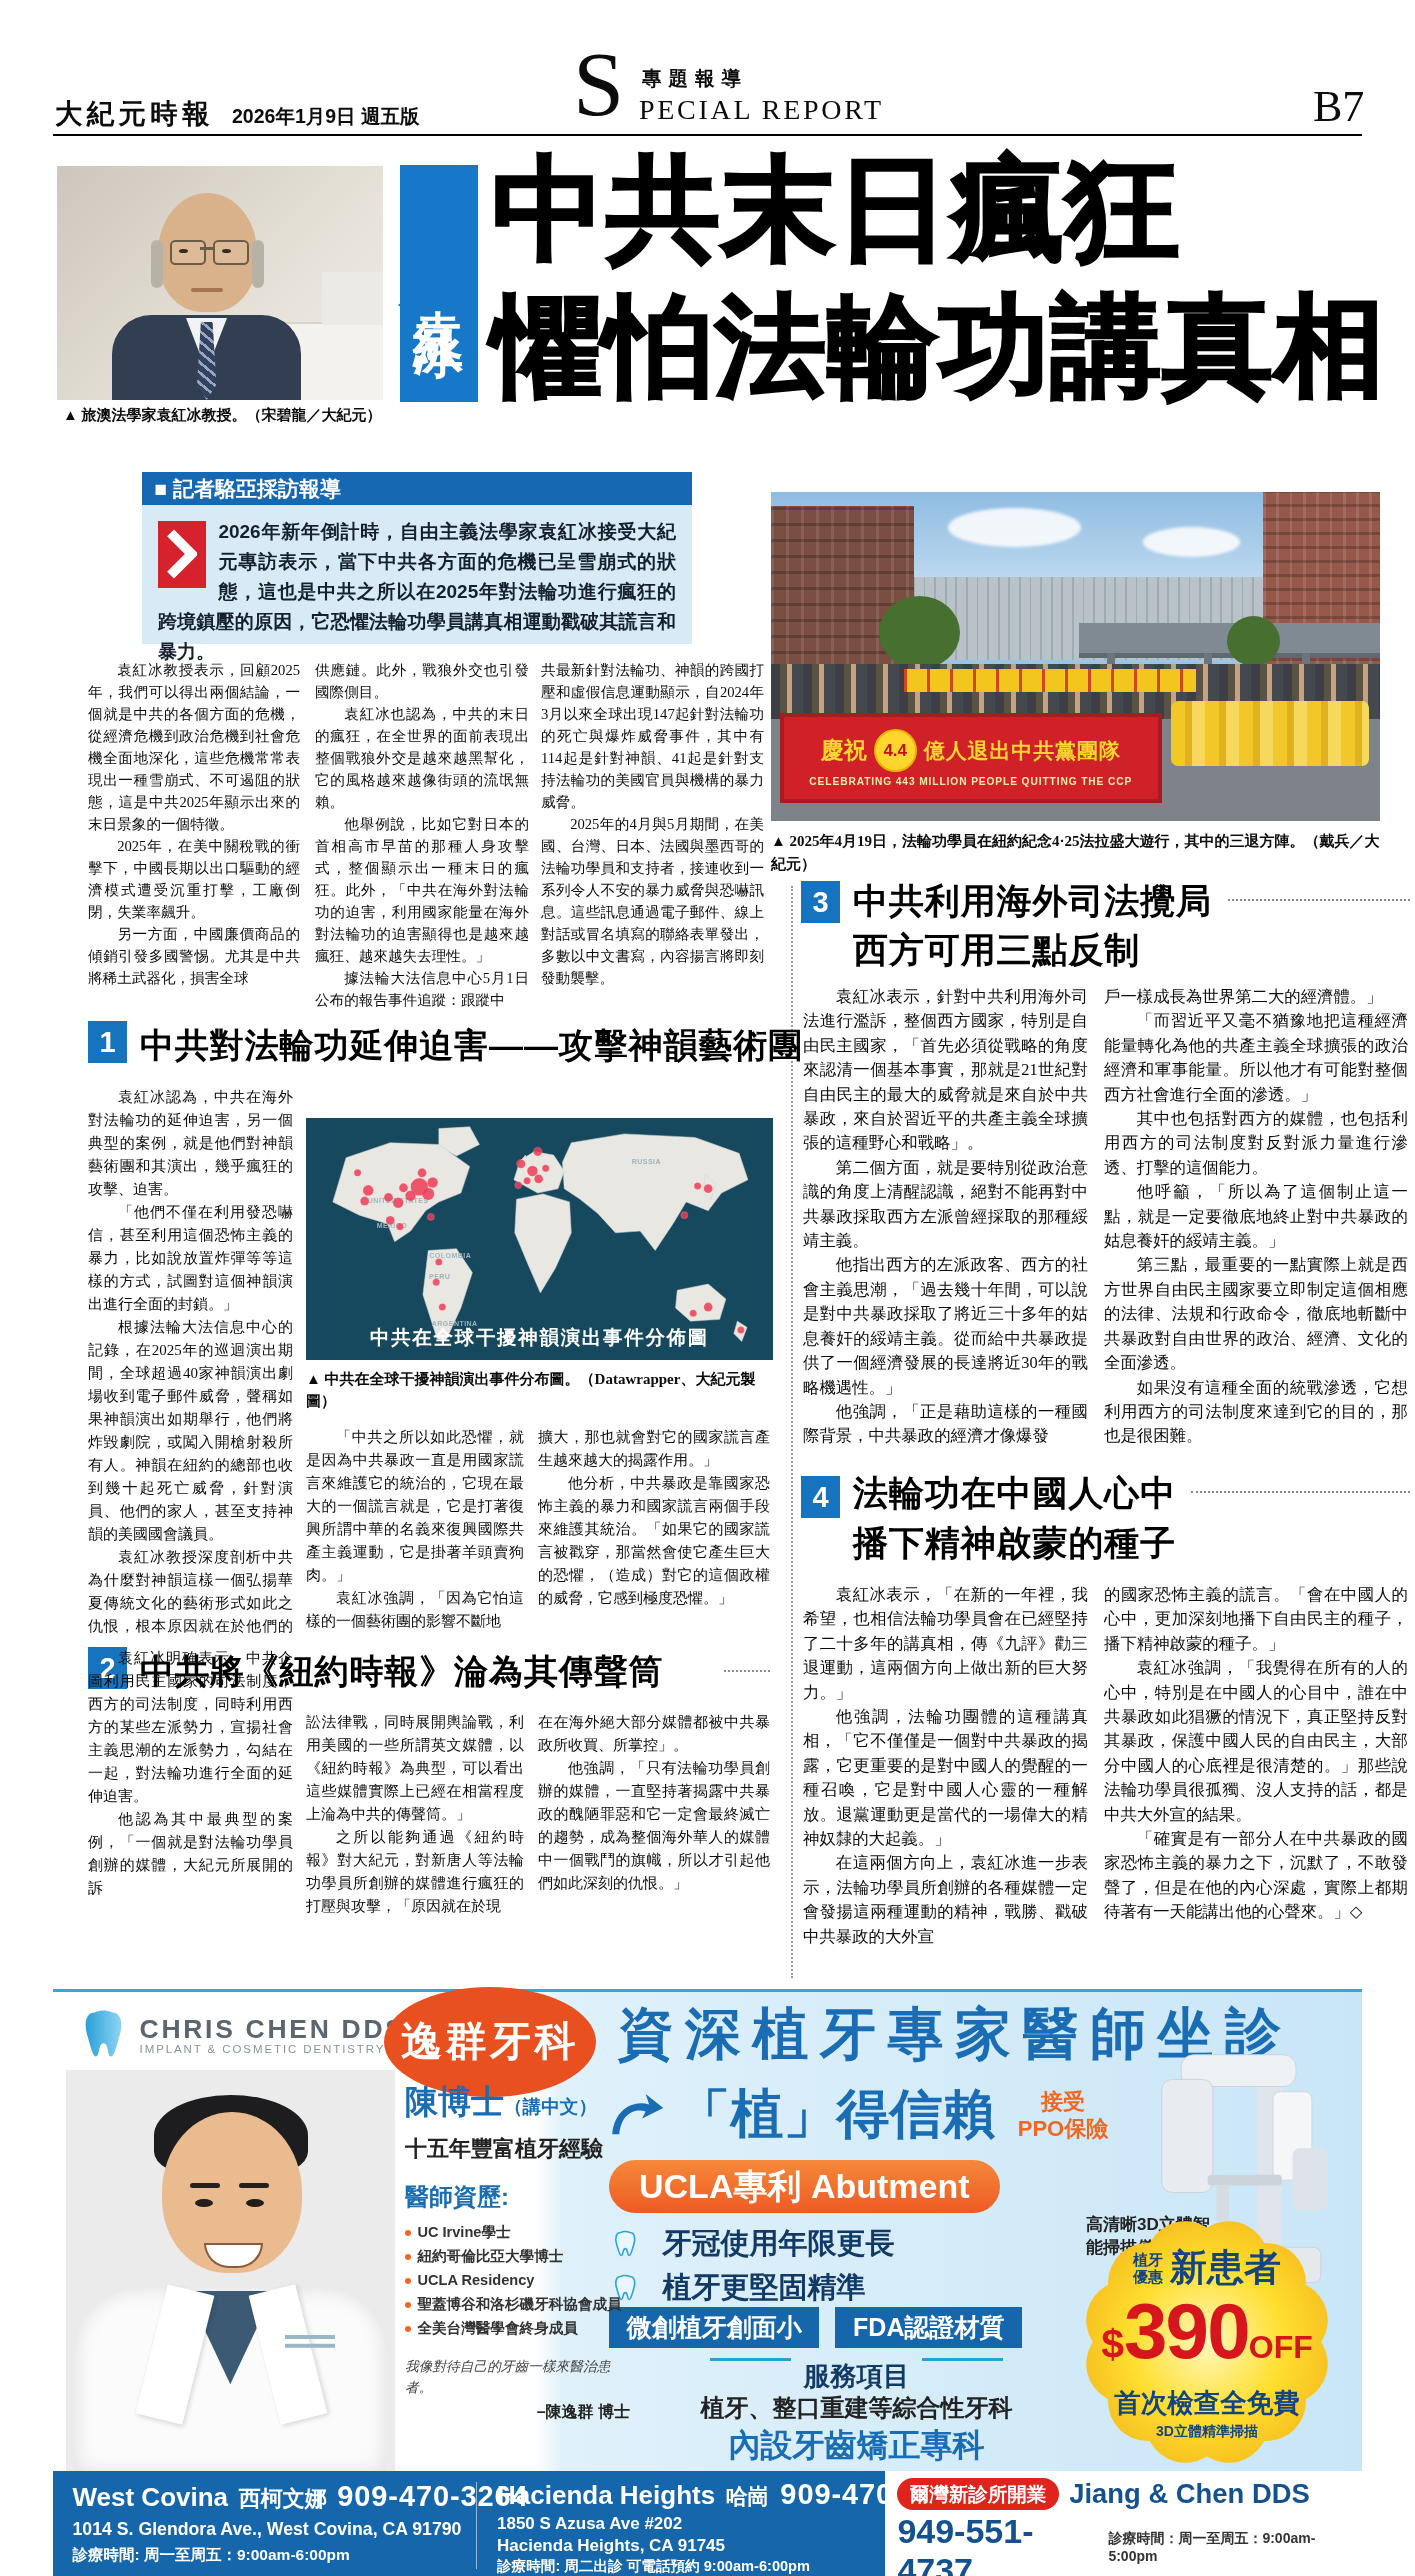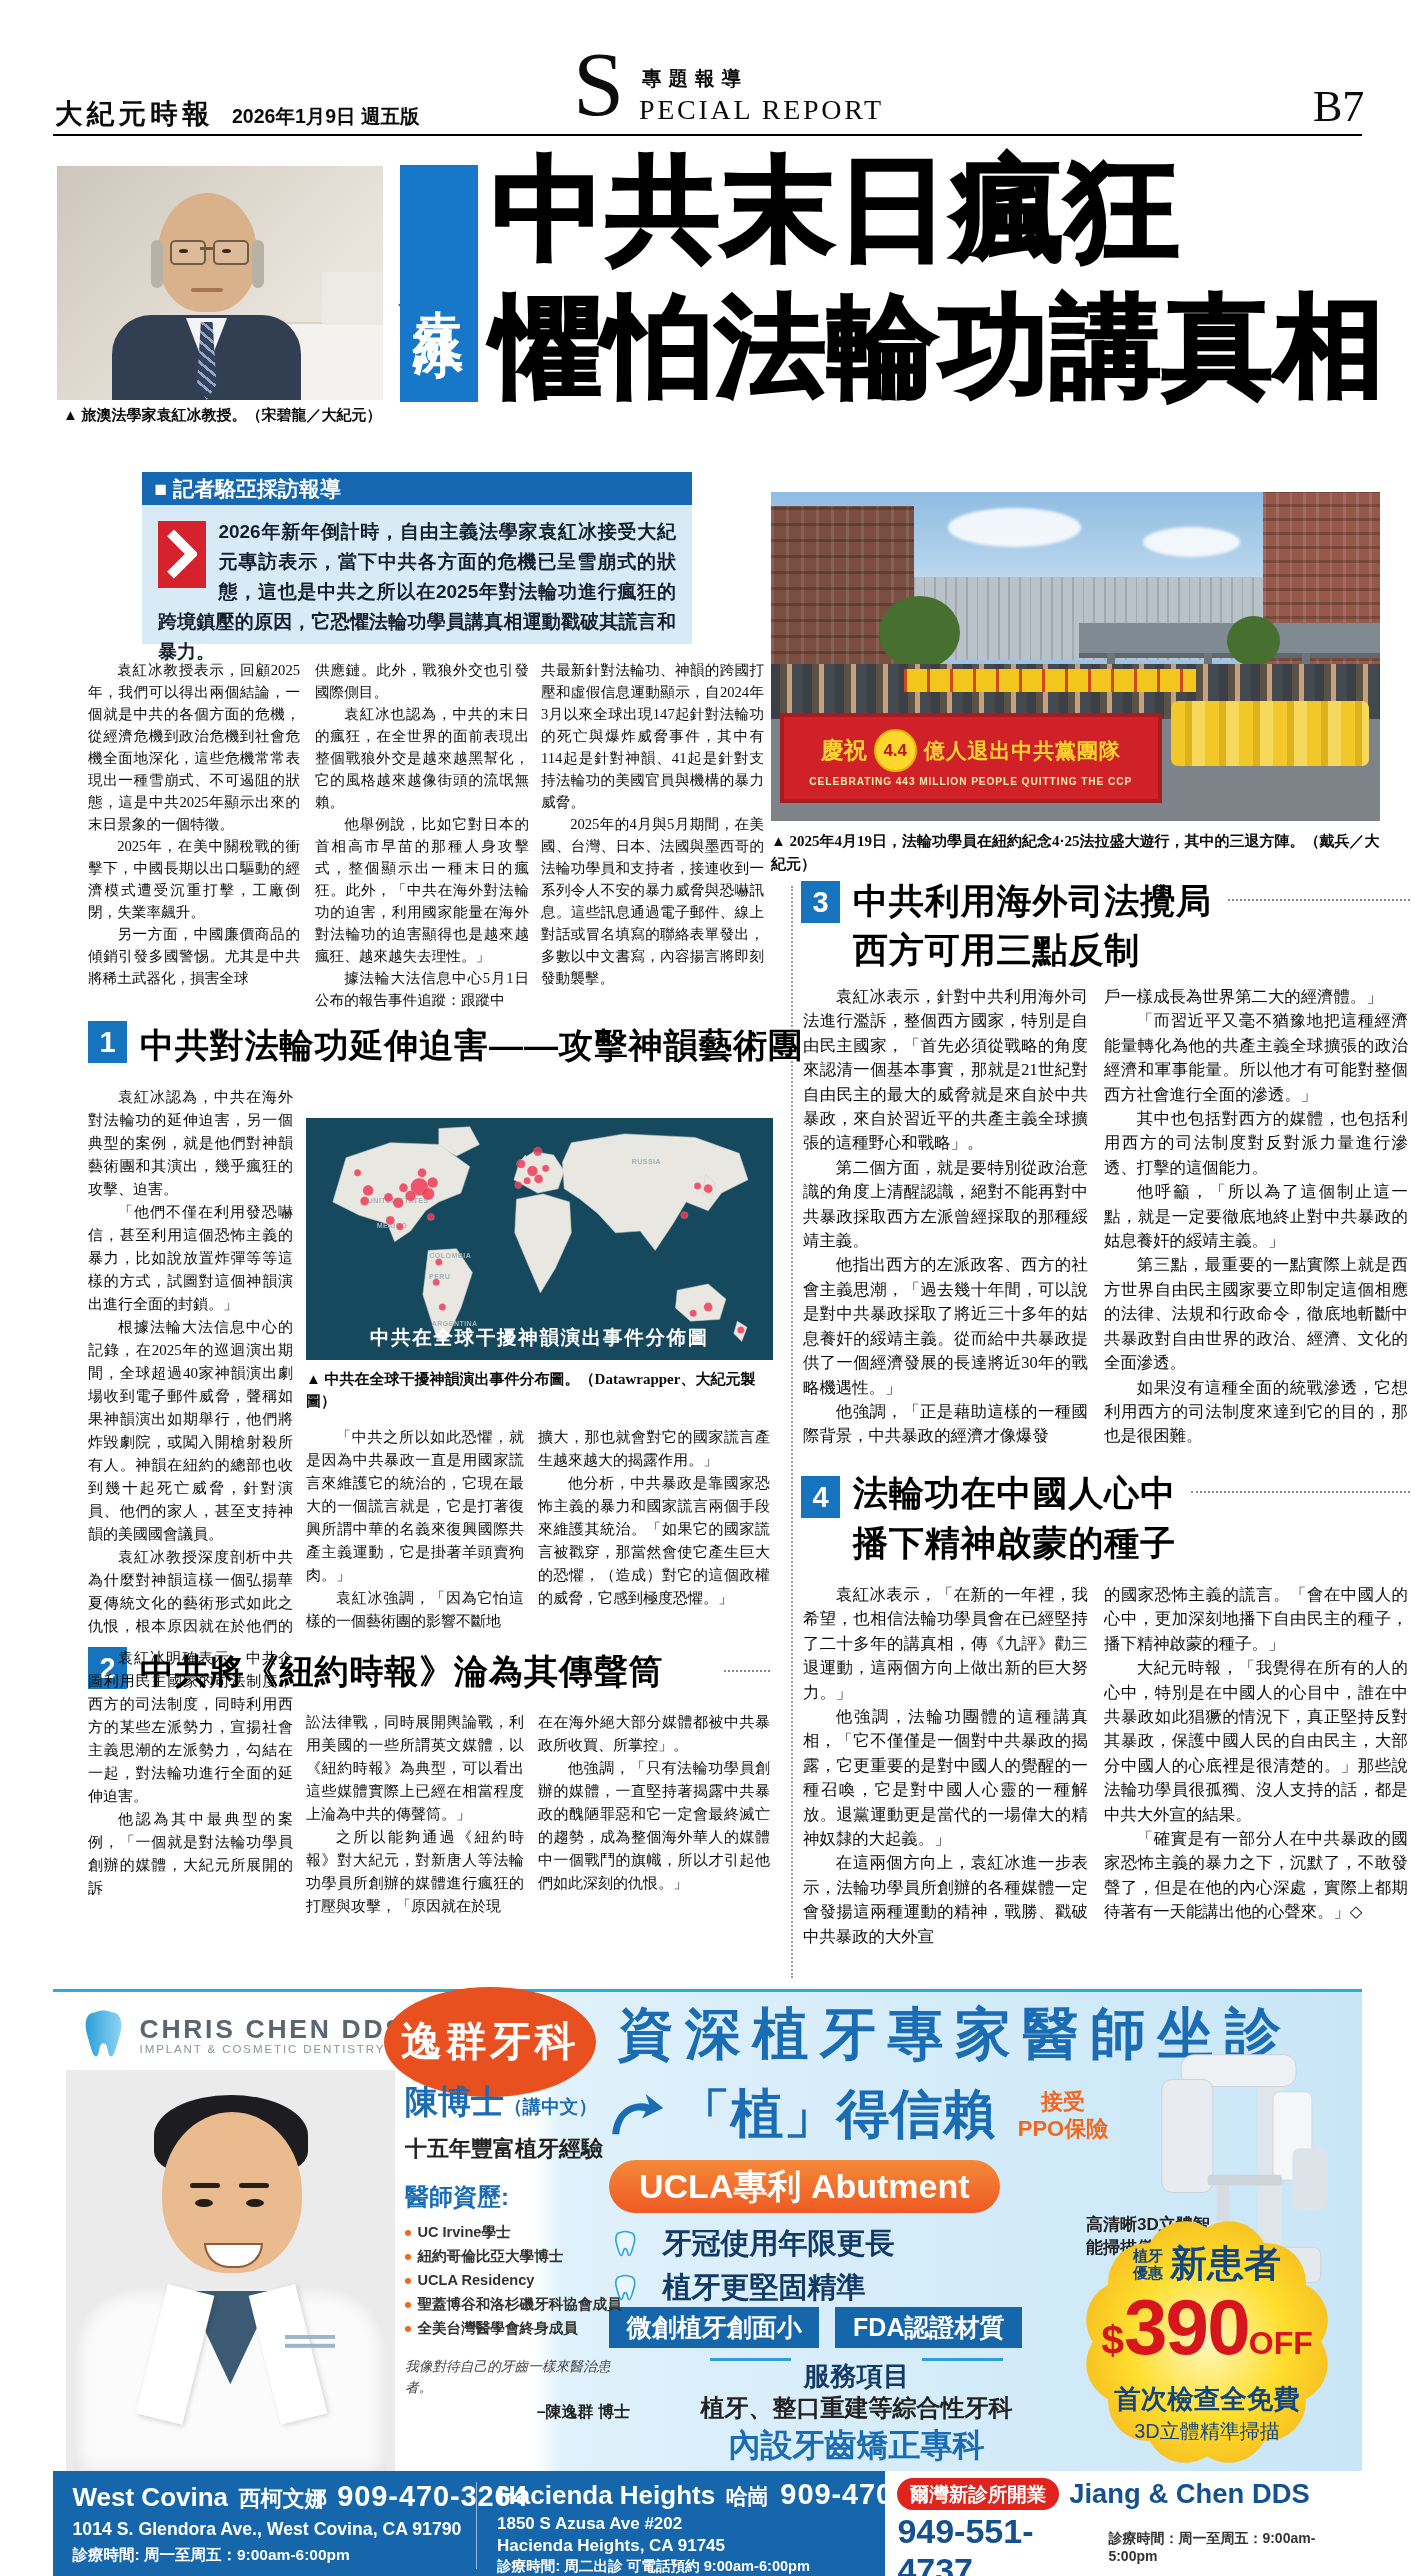--- a/index.html
+++ b/index.html
@@ -152,21 +152,21 @@
   .burst i{position:absolute;left:50%;top:50%;width:198px;height:198px;margin:-99px 0 0 -99px;
      background:radial-gradient(circle,#fff8bd 0%,#ffde2e 55%,#f5b91d 100%);border-radius:20%;}
   .burst i:nth-child(2){transform:rotate(30deg);} .burst i:nth-child(3){transform:rotate(60deg);}
   .burst-c{position:absolute;left:0;top:0;width:100%;height:100%;display:flex;flex-direction:column;align-items:center;justify-content:center;z-index:2;}
   .b-row1{display:flex;align-items:center;gap:7px;color:#13467e;font-weight:900;}
   .b-tag{font-size:15px;line-height:17px;text-align:center;}
   .b-who{font-size:37px;}
   .b-price{display:flex;align-items:baseline;color:#d6161c;font-weight:900;line-height:76px;}
   .b-d{font-size:41px;} .b-n{font-size:78px;letter-spacing:-1.8px;} .b-off{font-size:32px;}
   .b-l1{font-size:26.5px;font-weight:900;color:#13467e;}
-  .b-l2{font-size:20px;font-weight:400;color:#13467e;margin-top:1.8px;}
+  .b-l2{font-size:14px;font-weight:700;color:#13467e;margin-top:1.8px;}
 
   .ad-bar{position:absolute;left:0;top:479px;width:1309px;height:108px;background:#1566ab;color:#fff;}
   .bar-div{position:absolute;left:423px;top:10.6px;width:0;height:87px;border-left:1.8px solid rgba(255,255,255,.55);}
   .loc1{position:absolute;left:19.5px;top:8.8px;width:398px;}
   .loc2{position:absolute;left:444px;top:7px;width:380px;}
   .loc-r1{display:flex;align-items:baseline;gap:10.6px;white-space:nowrap;}
   .loc-en{font-size:26px;font-weight:800;} .loc-cn{font-size:22px;font-weight:800;}
   .loc-ph{font-size:29px;font-weight:900;letter-spacing:0.9px;}
   .loc-ad{font-size:17.7px;font-weight:700;margin-top:5.3px;}
   .loc-hr{font-size:15.5px;font-weight:700;margin-top:5.3px;}
@@ -386,21 +386,21 @@
   <div class="abs sec-title" style="left:853px;top:1470px;font-size:35px;">法輪功在中國人心中</div>
   <div class="abs dot-h" style="left:1191px;top:1491px;width:219px;"></div>
   <div class="abs sec-title" style="left:853px;top:1520px;font-size:35px;">播下精神啟蒙的種子</div>
   <div class="abs col r-col" style="left:803px;top:1583px;width:285px;height:395px;">
       <p>袁紅冰表示，「在新的一年裡，我希望，也相信法輪功學員會在已經堅持了二十多年的講真相，傳《九評》勸三退運動，這兩個方向上做出新的巨大努力。」</p>
       <p>他強調，法輪功團體的這種講真相，「它不僅僅是一個對中共暴政的揭露，它更重要的是對中國人的覺醒的一種召喚，它是對中國人心靈的一種解放。退黨運動更是當代的一場偉大的精神奴隸的大起義。」</p>
       <p>在這兩個方向上，袁紅冰進一步表示，法輪功學員所創辦的各種媒體一定會發揚這兩種運動的精神，戰勝、戳破中共暴政的大外宣</p>
     </div>
   <div class="abs col cont r-col" style="left:1104px;top:1583px;width:304px;height:395px;">
       <p>的國家恐怖主義的謊言。「會在中國人的心中，更加深刻地播下自由民主的種子，播下精神啟蒙的種子。」</p>
-      <p>大紀元時報，「我覺得在所有的人的心中，特別是在中國人的心目中，誰在中共暴政如此猖獗的情況下，真正堅持反對其暴政，保護中國人民的自由民主，大部分中國人的心底裡是很清楚的。」那些說法輪功學員很孤獨、沒人支持的話，都是中共大外宣的結果。</p>
+      <p>袁紅冰強調，「我覺得在所有的人的心中，特別是在中國人的心目中，誰在中共暴政如此猖獗的情況下，真正堅持反對其暴政，保護中國人民的自由民主，大部分中國人的心底裡是很清楚的。」那些說法輪功學員很孤獨、沒人支持的話，都是中共大外宣的結果。</p>
       <p>「確實是有一部分人在中共暴政的國家恐怖主義的暴力之下，沉默了，不敢發聲了，但是在他的內心深處，實際上都期待著有一天能講出他的心聲來。」◇</p>
     </div>
 
   <div class="abs ad">
     <div class="ad-logo">
       <svg width="51" height="57" viewBox="0 0 20 26">
         <defs>
             <linearGradient id="tg" x1="0" y1="0" x2="1" y2="0">
           <stop offset="0" stop-color="#2a9fd8"></stop>
               <stop offset="1" stop-color="#8ed4f2"></stop>

